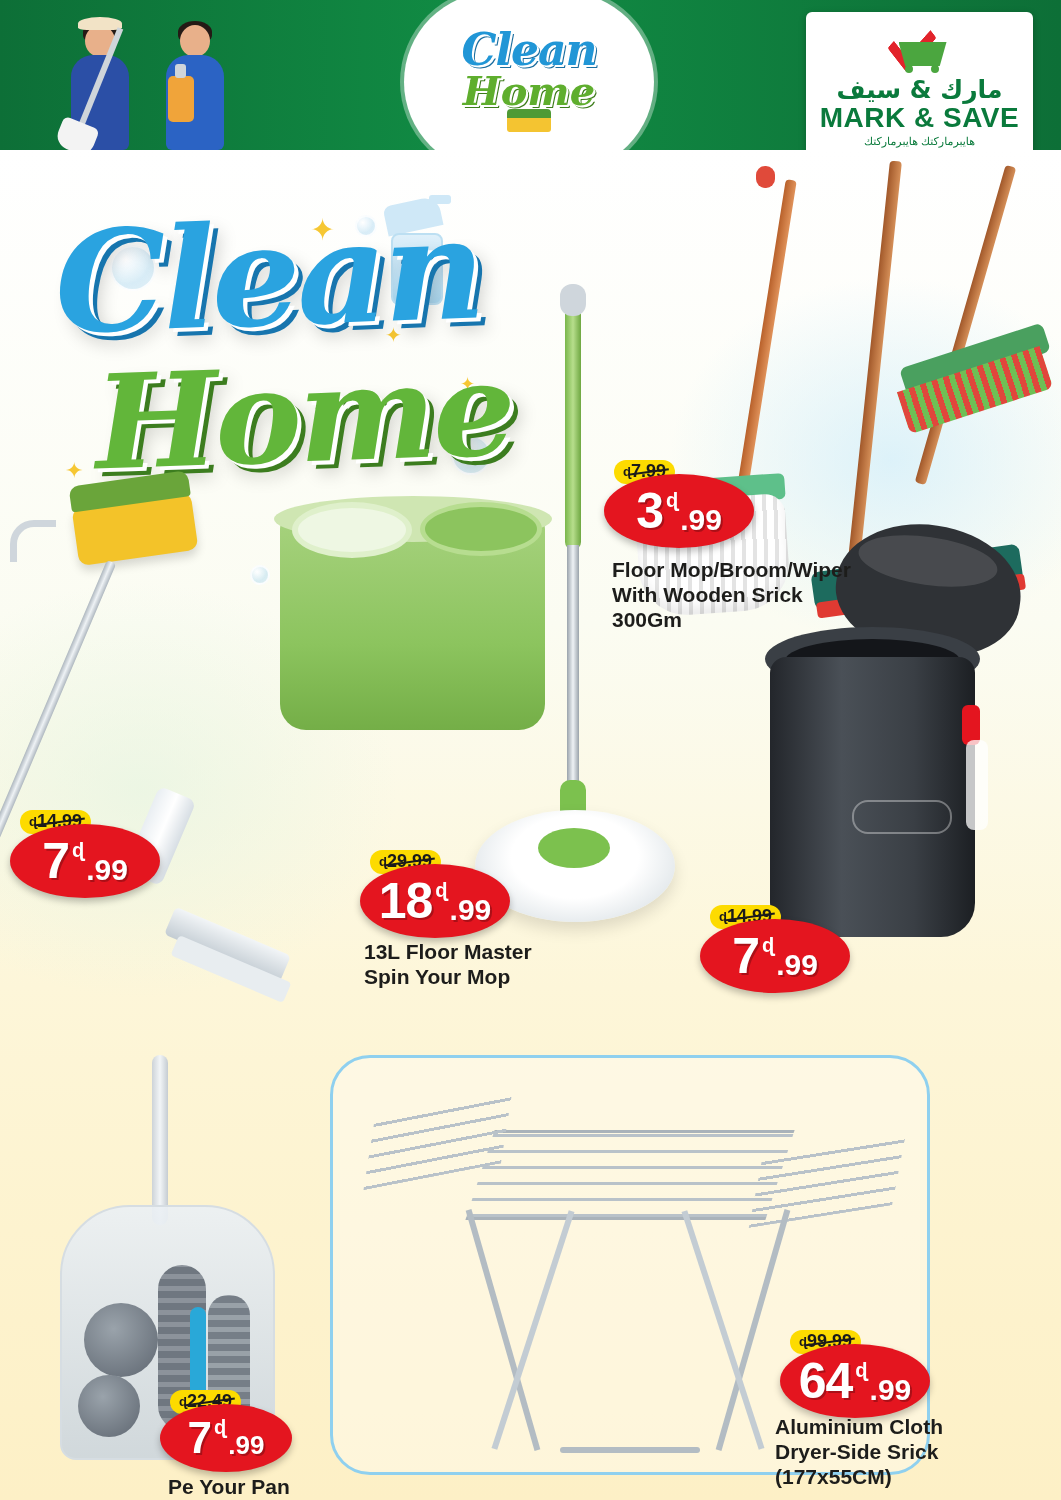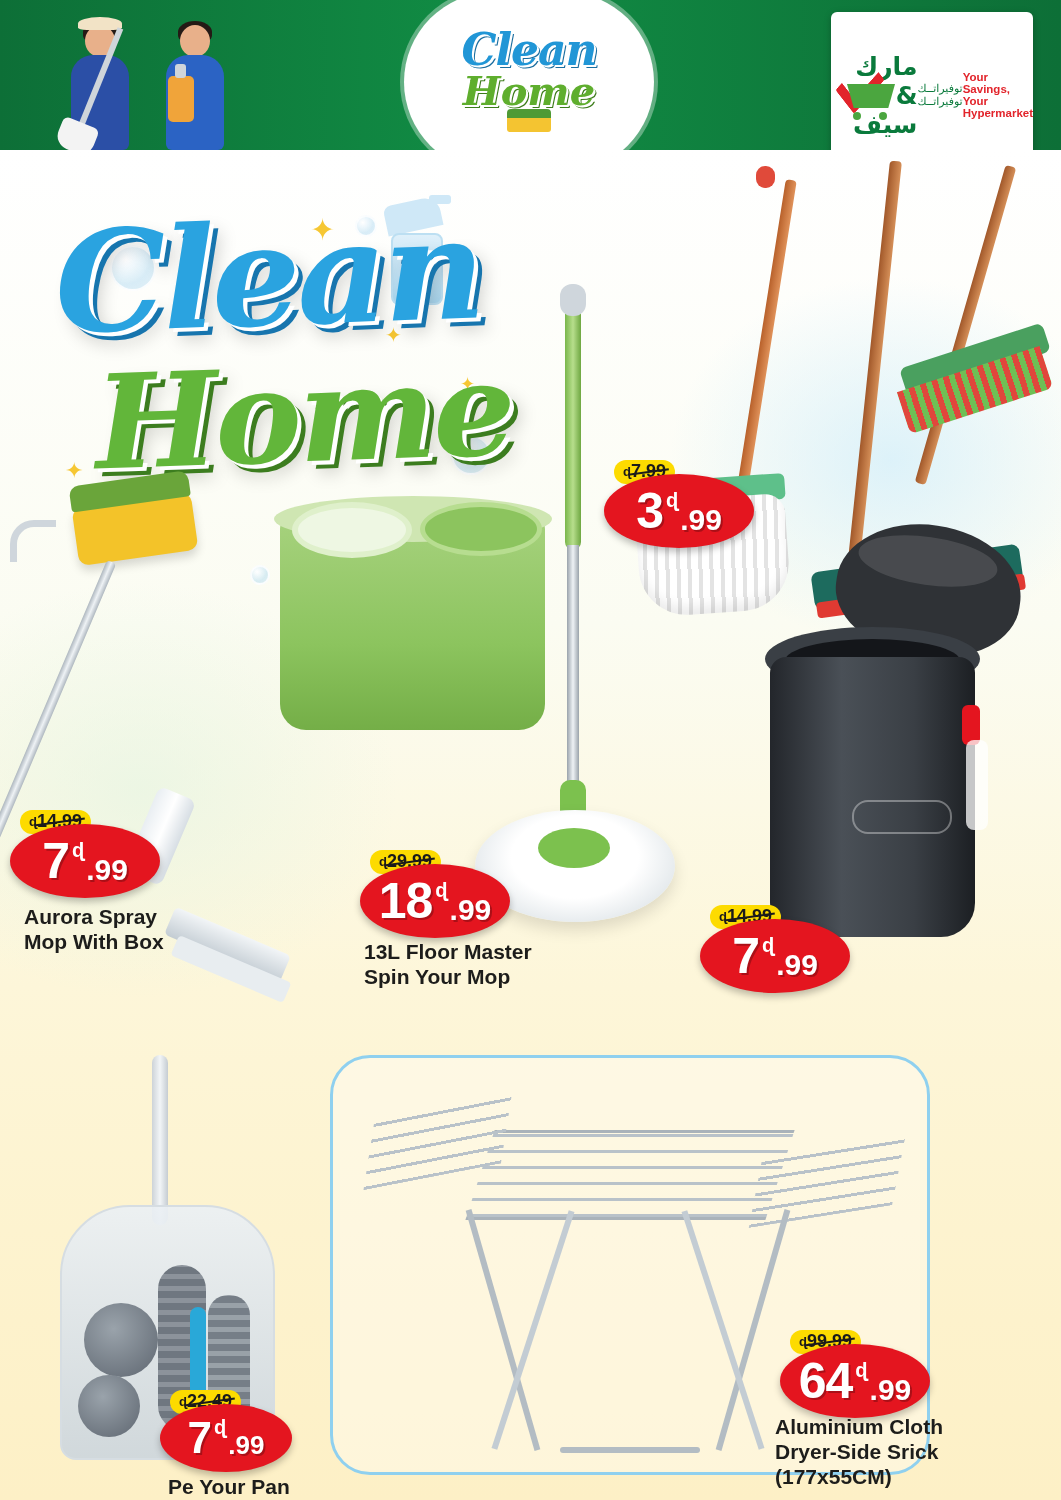--- a/index.html
+++ b/index.html
@@ -115,25 +115,25 @@
     background: #f4c431; border-radius: 3px; position: relative;
   }
   .logo-sponge:after {
     content: ""; position: absolute; left: 0; top: -7px;
     width: 44px; height: 9px; background: #4f9a35; border-radius: 4px 4px 0 0;
   }
 
   .brand-box {
     position: absolute;
     right: 28px; top: 12px;
-    width: 202px; height: 150px;
+    width: 227px; height: 150px;
     background: #ffffff;
     border-radius: 6px;
     box-shadow: 0 2px 7px rgba(0,0,0,.25);
-    display: flex; flex-direction: row; align-items: center;
+    display: flex; flex-direction: column; align-items: center;
     padding-top: 14px;
   }
   .brand-cart {
     width: 74px; height: 52px; position: relative;
   }
   .brand-cart .check {
     position: absolute; left: 6px; top: 2px;
     width: 46px; height: 30px;
     border-left: 10px solid #e2242b;
     border-bottom: 10px solid #e2242b;
@@ -378,21 +378,22 @@
   </div>
 
   <div class="brand-box">
     <div class="brand-cart">
       <div class="check"></div>
       <div class="basket"></div>
       <div class="wheel w1"></div>
       <div class="wheel w2"></div>
     </div>
     <div class="brand-ar">مارك &amp; سيف</div>
-    <div class="brand-ar-sub">توفيراتــك توفيراتــك</div>
+    <div class="brand-en">MARK &amp; SAVE</div>
+    <div class="brand-ar-sub">هايبرماركتك هايبرماركتك</div>
     <div class="brand-tag">Your Savings, Your Hypermarket</div>
   </div>
 </div>
 
 <div class="page">
 
   <div class="bg-swoosh"></div>
   <div class="bg-swoosh2"></div>
 
   <div class="hero-logo">
@@ -443,20 +444,25 @@
       <span class="cur-sm">ɖ</span><span class="strike">7.99</span>
     </div>
     <div class="ellipse"></div>
     <div class="main">
       <span class="int">3</span>
       <span class="cur">ɖ</span>
       <span class="dec">.99</span>
     </div>
   </div>
 
+  <div class="caption" style="left:612px;top:408px;">
+    <div>Floor Mop/Broom/Wiper</div>
+    <div>With Wooden Srick</div>
+    <div>300Gm</div>
+  </div>
 
   <div style="position:absolute;left:0px;top:360px;width:280px;height:480px;">
     <div style="position:absolute;left:10px;top:10px;width:46px;height:42px;border:7px solid #cfd6dc;border-bottom:none;border-right:none;border-radius:24px 0 0 0;"></div>
     <div class="stick" style="left:48px;top:40px;width:10px;height:300px;background:linear-gradient(90deg,#aeb7bf,#eef2f5,#aeb7bf);transform:rotate(23deg);"></div>
     <div style="position:absolute;left:140px;top:280px;width:40px;height:92px;background:linear-gradient(90deg,#e9eef2,#ffffff,#d7dee4);border-radius:8px;transform:rotate(23deg);"></div>
     <div style="position:absolute;left:165px;top:420px;width:125px;height:30px;background:linear-gradient(180deg,#f2f5f7,#c3ccd3);border-radius:5px;transform:rotate(23deg);"></div>
     <div style="position:absolute;left:170px;top:448px;width:122px;height:22px;background:#e8edf0;border-radius:4px;transform:rotate(23deg);"></div>
   </div>
 
   <div class="price-badge" style="left:10px;top:660px;">
@@ -464,24 +470,20 @@
       <span class="cur-sm">ɖ</span><span class="strike">14.99</span>
     </div>
     <div class="ellipse"></div>
     <div class="main">
       <span class="int">7</span>
       <span class="cur">ɖ</span>
       <span class="dec">.99</span>
     </div>
   </div>
 
-  <div class="caption" style="left:24px;top:755px;">
-    <div>Aurora Spray</div>
-    <div>Mop With Box</div>
-  </div>
 
   <div style="position:absolute;left:270px;top:130px;width:420px;height:760px;">
 
     <div style="position:absolute;left:295px;top:20px;width:16px;height:250px;background:linear-gradient(90deg,#79b64b,#b7de8c,#6ea741);border-radius:8px;"></div>
     <div style="position:absolute;left:290px;top:4px;width:26px;height:32px;background:#cfd6dc;border-radius:12px;"></div>
     <div style="position:absolute;left:297px;top:265px;width:12px;height:260px;background:linear-gradient(90deg,#9aa3ab,#eef2f5,#9aa3ab);"></div>
     <div style="position:absolute;left:290px;top:500px;width:26px;height:52px;background:#7cc14e;border-radius:10px;"></div>
 
     <div style="position:absolute;left:205px;top:530px;width:200px;height:112px;border-radius:50%;
          background:radial-gradient(ellipse at 50% 42%, #ffffff 45%, #e4e9ec 75%, #ffffff 100%);

